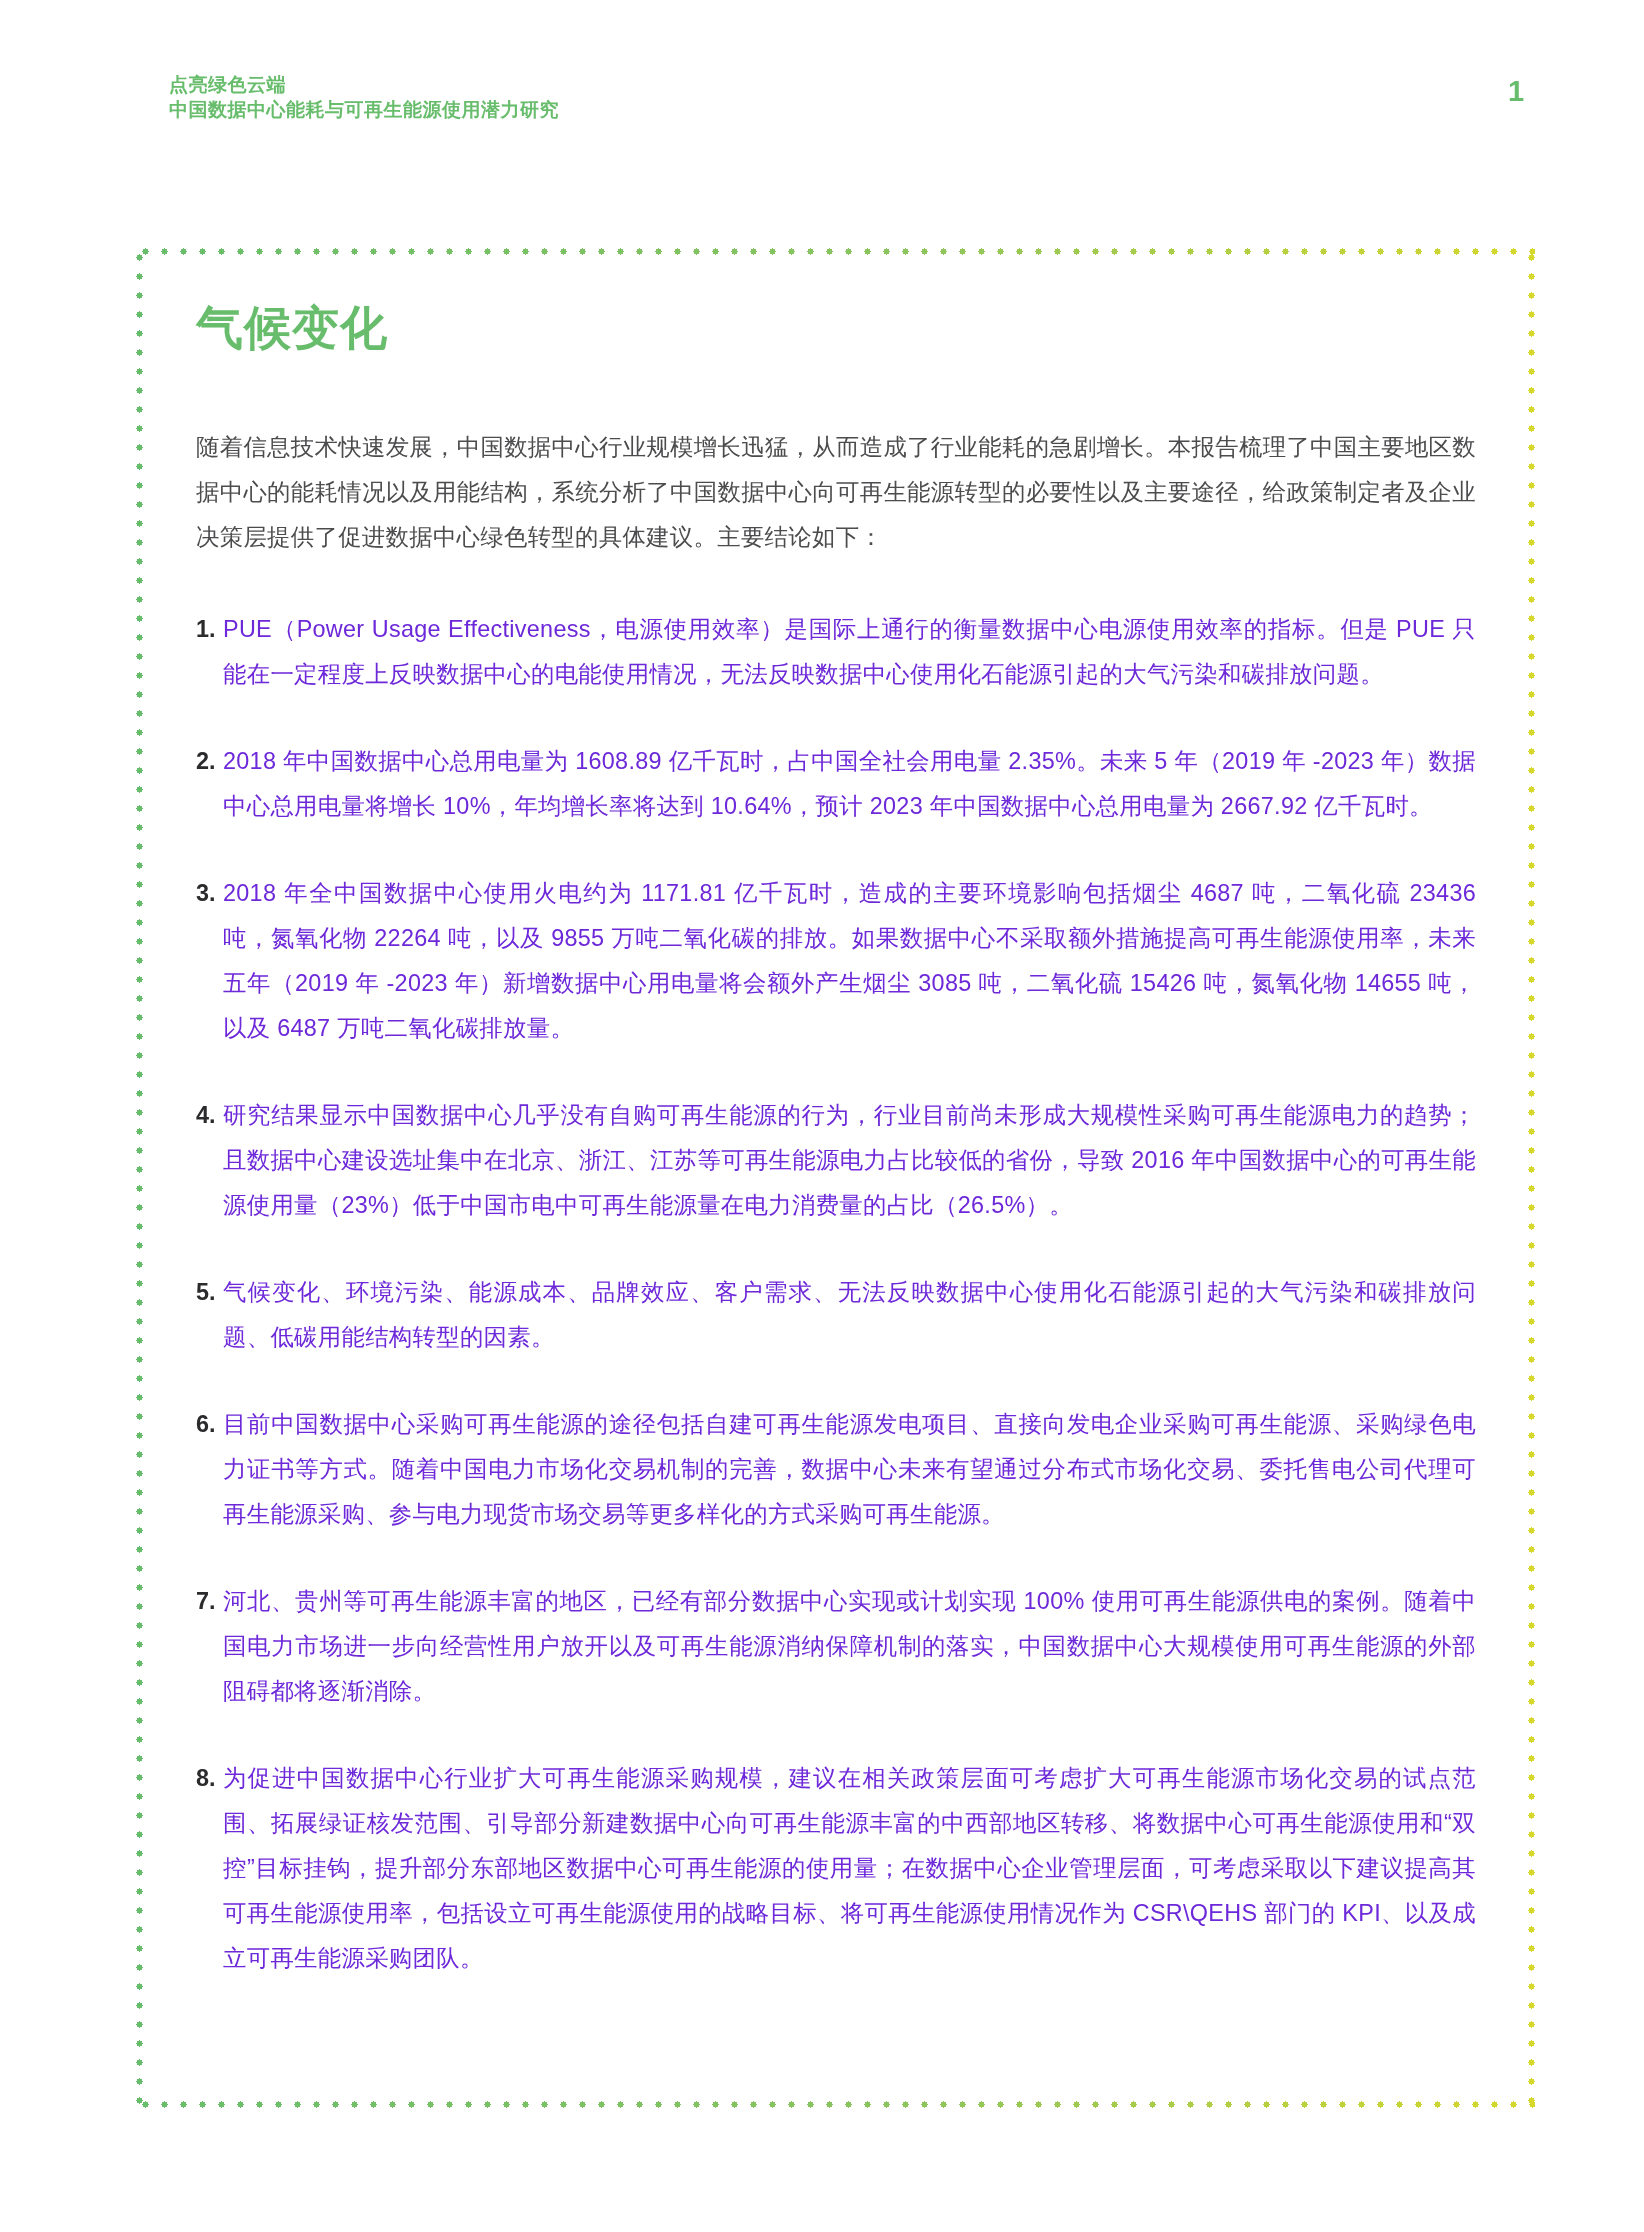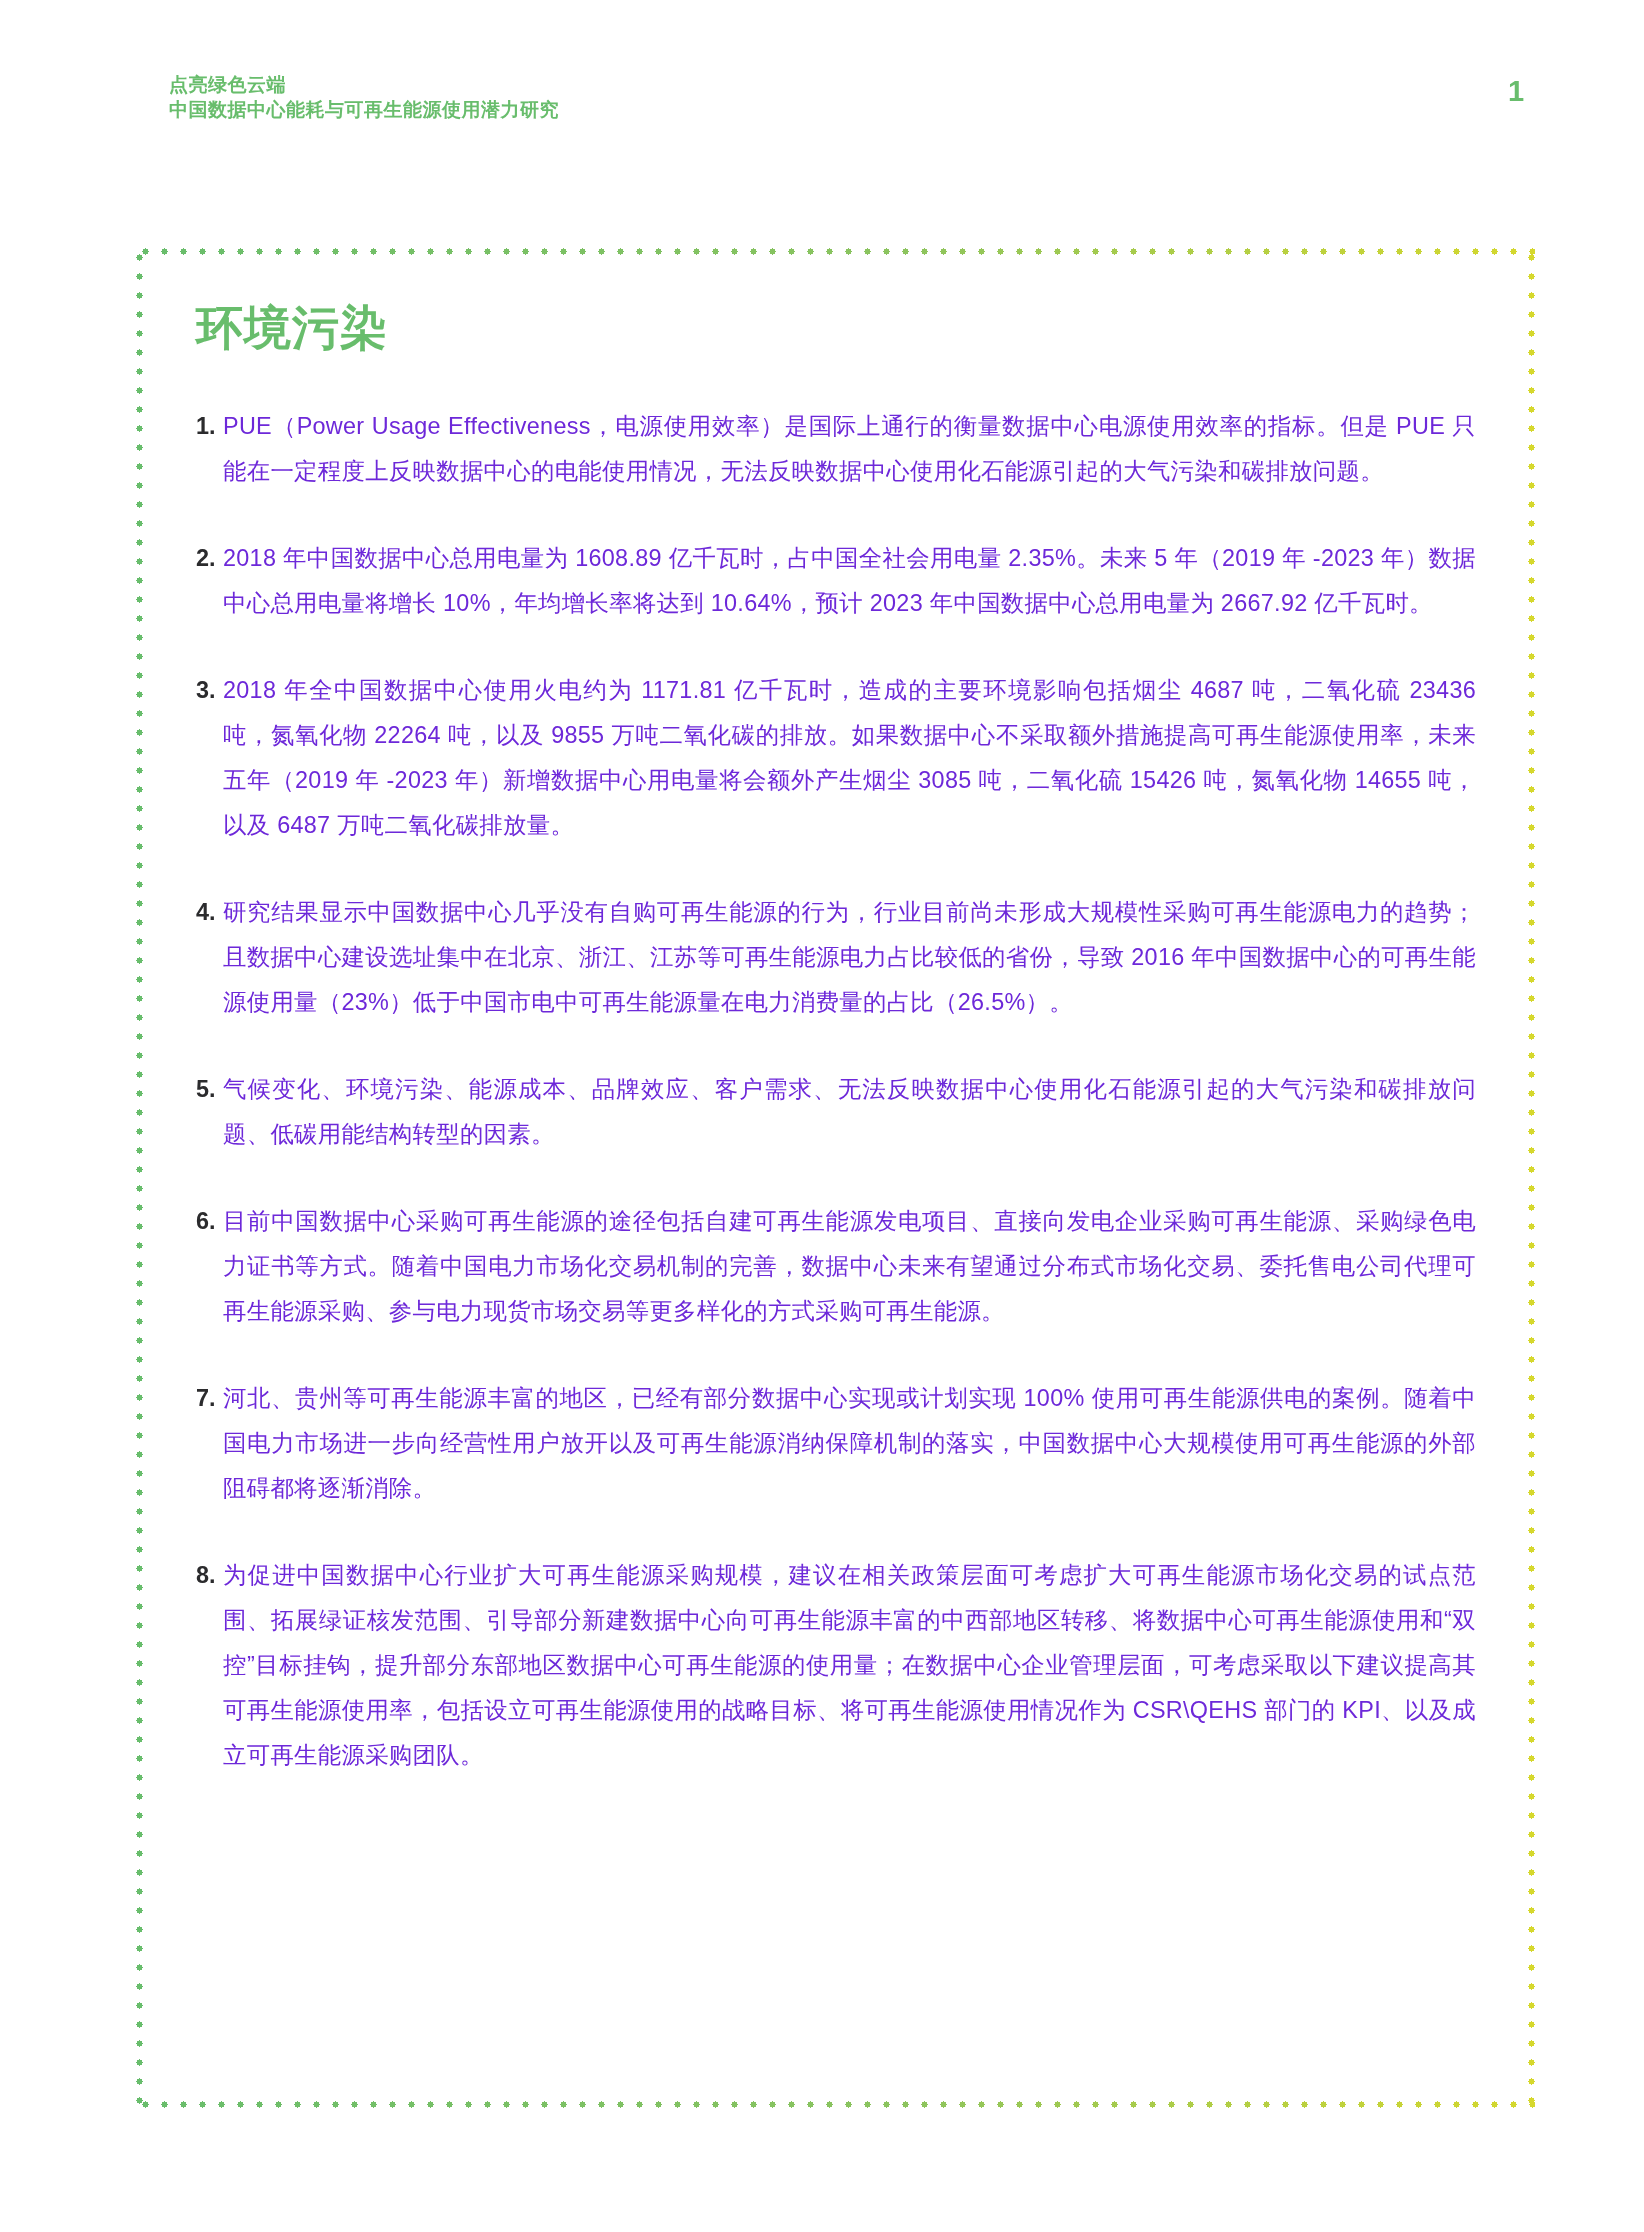--- a/index.html
+++ b/index.html
@@ -116,22 +116,23 @@
   <div>中国数据中心能耗与可再生能源使用潜力研究</div>
 </div>
 <div class="page-number">1</div>
 
 <div class="dot-row border-top"></div>
 <div class="dot-col border-left"></div>
 <div class="dot-col border-right"></div>
 <div class="dot-row border-bottom"></div>
 
 <div class="summary">
-  <div class="summary-title">环境污染</div>
+  <div class="summary-title">气候变化</div>
 
+  <div class="intro">随着信息技术快速发展，中国数据中心行业规模增长迅猛，从而造成了行业能耗的急剧增长。本报告梳理了中国主要地区数据中心的能耗情况以及用能结构，系统分析了中国数据中心向可再生能源转型的必要性以及主要途径，给政策制定者及企业决策层提供了促进数据中心绿色转型的具体建议。主要结论如下：</div>
 
   <div class="points">
     <div class="point">
       <span class="point-num">1.</span>
       <span class="point-text">PUE（Power Usage Effectiveness，电源使用效率）是国际上通行的衡量数据中心电源使用效率的指标。但是 PUE 只能在一定程度上反映数据中心的电能使用情况，无法反映数据中心使用化石能源引起的大气污染和碳排放问题。</span>
     </div>
     <div class="point">
       <span class="point-num">2.</span>
       <span class="point-text">2018 年中国数据中心总用电量为 1608.89 亿千瓦时，占中国全社会用电量 2.35%。未来 5 年（2019 年 -2023 年）数据中心总用电量将增长 10%，年均增长率将达到 10.64%，预计 2023 年中国数据中心总用电量为 2667.92 亿千瓦时。</span>
     </div>

